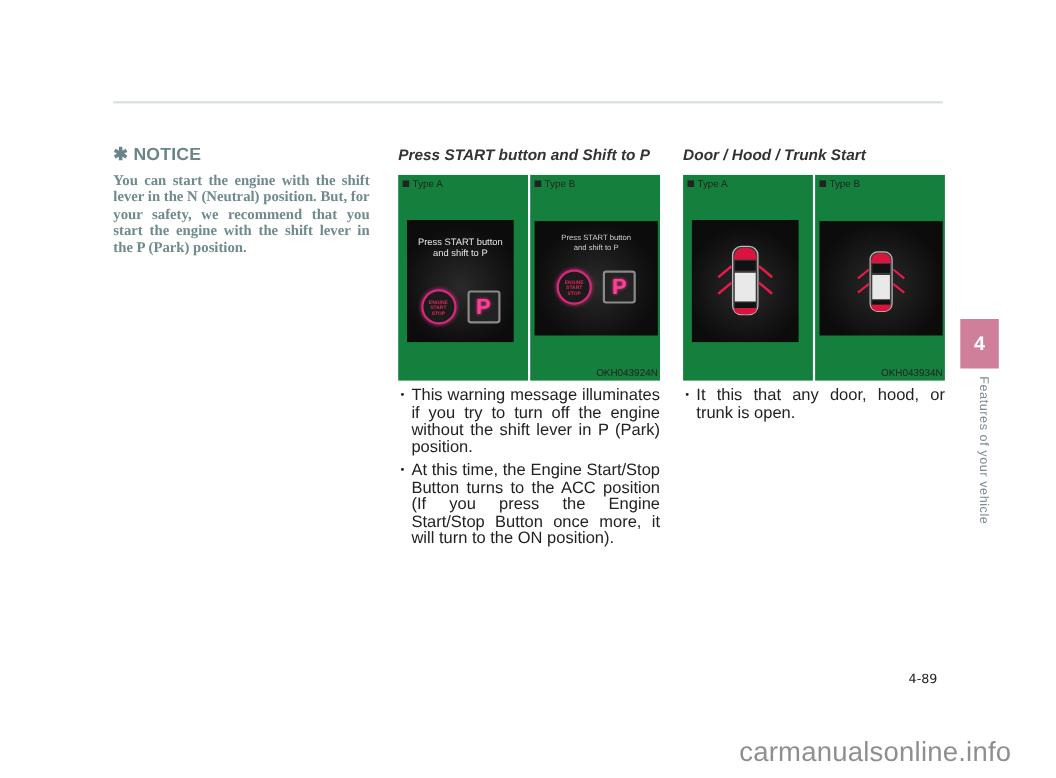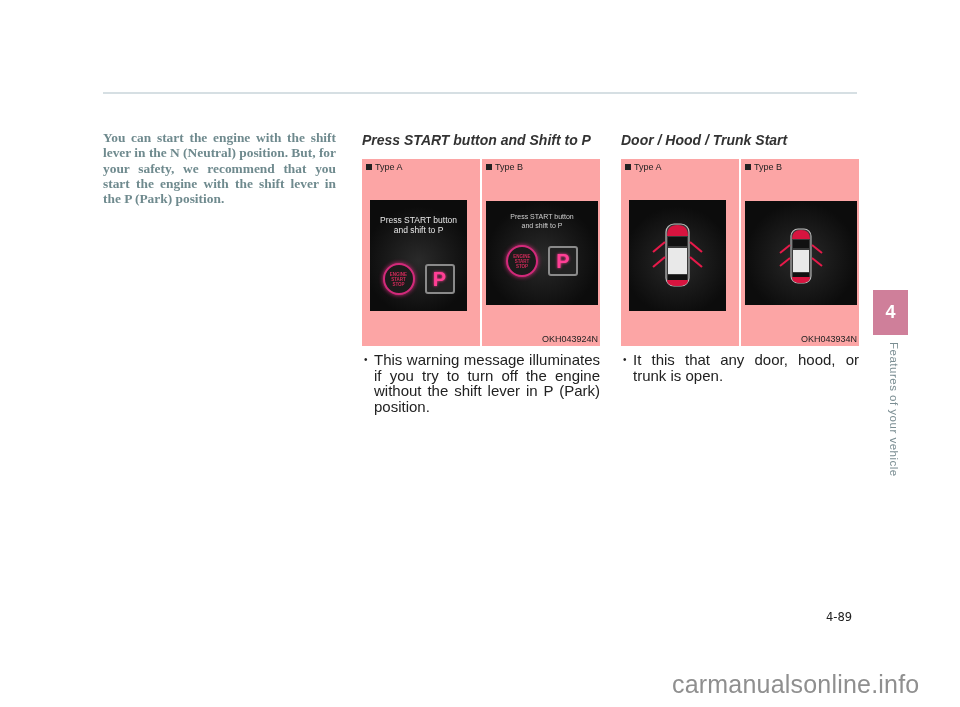--- a/index.html
+++ b/index.html
@@ -30,21 +30,21 @@
   .sec2 { left: 621px; }
   .sec-title {
     font-weight: bold; font-style: italic; font-size: 14px; color: #333;
     margin: 0; height: 22px; line-height: 20px; white-space: nowrap;
   }
   .figure {
     position: relative; width: 238px; height: 187px; margin-top: 7px;
     display: flex; gap: 2px;
   }
   .panel {
-    flex: 1; background: #fca5a5; position: relative;
+    flex: 1; background: #15803d; position: relative;
   }
   .type-label {
     position: absolute; left: 4px; top: 3px; font-size: 9px; color: #222;
     display: flex; align-items: center; gap: 3px;
   }
   .sq { width: 6px; height: 6px; background: #222; display: inline-block; }
   .screen {
     position: absolute; background: radial-gradient(circle at 50% 55%, #2a2a2a 0%, #0c0c0c 70%);
   }
   .pa .screen { left: 8px; top: 41px; width: 97px; height: 111px; }
@@ -104,20 +104,21 @@
     letter-spacing: 0.2px;
     text-align: right;
   }
 </style>
 </head>
 <body>
 
 <div class="divider"></div>
 
 <div class="notice">
+  <p class="notice-title">✱ NOTICE</p>
   <p class="notice-body">You can start the engine with the shift lever in the N (Neutral) position. But, for your safety, we recommend that you start the engine with the shift lever in the P (Park) position.</p>
 </div>
 
 <div class="section sec1">
   <h3 class="sec-title">Press START button and Shift to P</h3>
   <div class="figure">
     <div class="panel pa">
       <div class="type-label">
         <span class="sq"></span>
         <span>Type A</span>
@@ -146,20 +147,21 @@
         <div class="btn-row">
           <div class="start-btn">ENGINE START STOP</div>
           <div class="p-btn">P</div>
         </div>
       </div>
       <div class="fig-code">OKH043924N</div>
     </div>
   </div>
   <ul class="bullets">
     <li>This warning message illuminates if you try to turn off the engine without the shift lever in P (Park) position.</li>
+    <li>At this time, the Engine Start/Stop Button turns to the ACC position (If you press the Engine Start/Stop Button once more, it will turn to the ON position).</li>
   </ul>
 </div>
 
 <div class="section sec2">
   <h3 class="sec-title">Door / Hood / Trunk Start</h3>
   <div class="figure">
     <div class="panel pa">
       <div class="type-label">
         <span class="sq"></span>
         <span>Type A</span>

